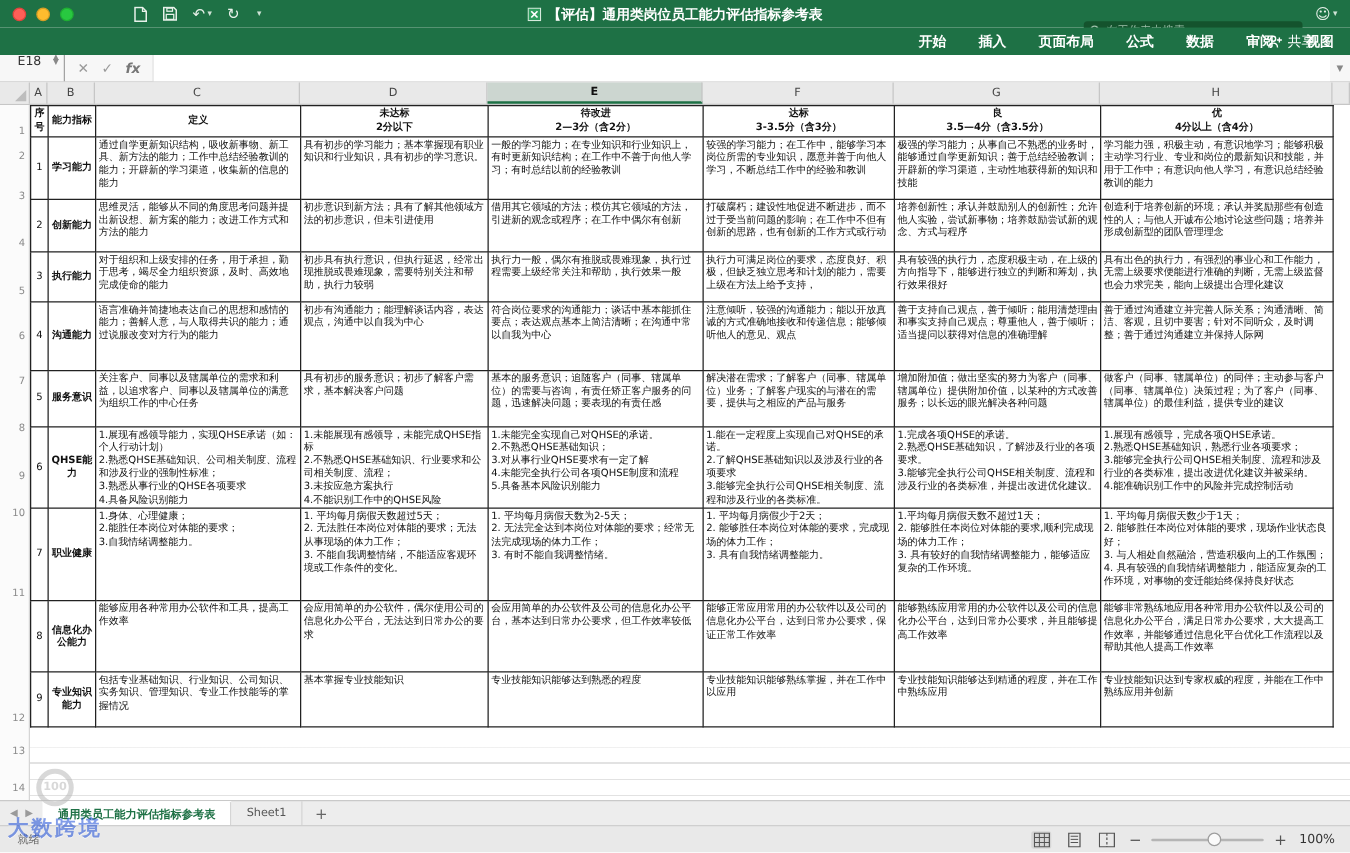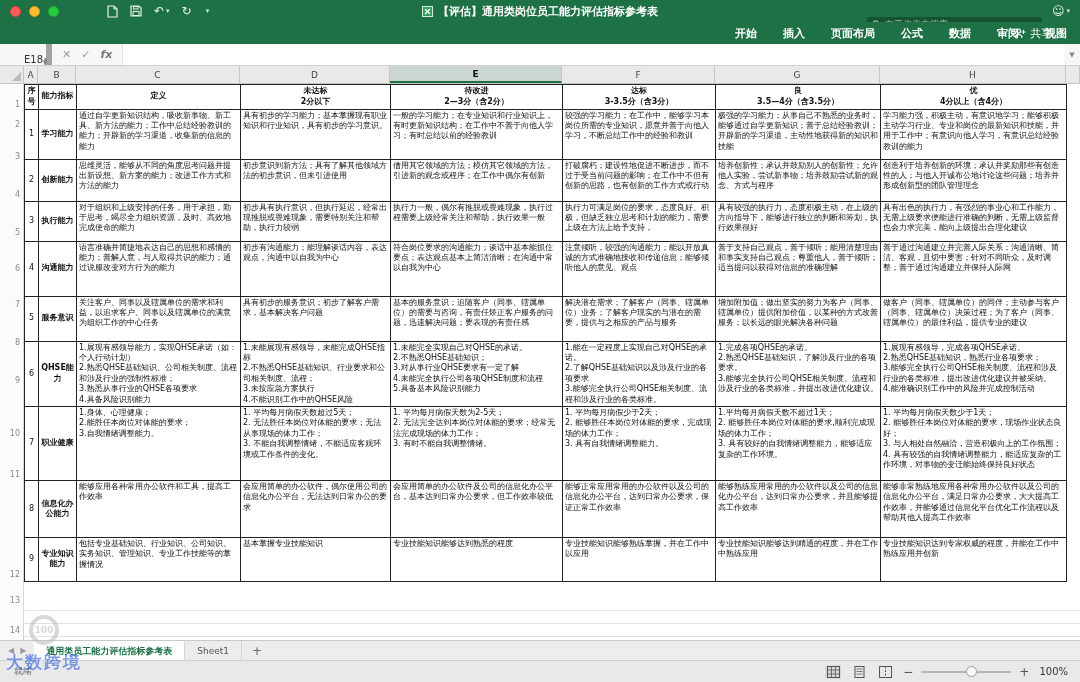--- a/index.html
+++ b/index.html
@@ -25,21 +25,21 @@
 
   
   .menubar { height:22px; background:#1e7145; display:flex; align-items:center; color:#fff; position:relative;justify-content:flex-end; }
   .menu-tabs { display:flex; margin-left:14px; gap:0; }
   .menu-tab { font-size:11px; font-weight:bold; color:#fff; padding:0 13px; cursor:default; }
   .share { position:absolute; right:14px; display:flex; align-items:center; gap:4px; font-size:11px; font-weight:normal; }
   .share .chev { font-size:8px; margin-left:4px; color:#cfe3d6; }
 
   
   .formulabar { height:22px; background:#f7f7f7; border-bottom:1px solid #d0d0d0; display:flex; align-items:center; }
-  .namebox { width:52px; height:100%; display:flex; align-items:flex-end; justify-content:space-between; padding:0 4px 0 24px; border-right:6px solid #a3a3a3; font-size:10px; color:#333; }
+  .namebox { width:52px; height:100%; display:flex; align-items:flex-start; justify-content:space-between; padding:0 4px 0 14px; border-right:1px solid #a3a3a3; font-size:10px; color:#333; }
   .spinner { display:flex; flex-direction:column; line-height:4px; font-size:6px; color:#888; }
   .fb-btns { display:flex; align-items:center; gap:10px; padding:0 10px; color:#9a9a9a; font-size:11px; border-right:1px solid #e0e0e0; height:100%; }
   .fb-fx { font-style:italic; font-weight:bold; color:#777; }
   .fb-input { flex:1; height:100%; background:#fff; }
   .fb-dd { width:16px; text-align:center; font-size:7px; color:#888; }
 
   
   .colheaders { height:18px; background:#e9e9e9; border-bottom:1px solid #c6c6c6; display:flex; }
   .corner { width:24px; height:100%; border-right:1px solid #c6c6c6; position:relative; background:#e9e9e9; }
   .corner:after { content:""; position:absolute; right:2px; bottom:2px; border-left:9px solid transparent; border-bottom:9px solid #bdbdbd; }
@@ -197,21 +197,21 @@
   <div class="gutter" id="gutter">
       <span class="rownum" style="top: 16px;">1</span>
       <span class="rownum" style="top: 36px;">2</span>
       <span class="rownum" style="top: 68px;">3</span>
       <span class="rownum" style="top: 106px;">4</span>
       <span class="rownum" style="top: 144px;">5</span>
       <span class="rownum" style="top: 180px;">6</span>
       <span class="rownum" style="top: 216px;">7</span>
       <span class="rownum" style="top: 254px;">8</span>
       <span class="rownum" style="top: 292px;">9</span>
-      <span class="rownum" style="top: 345px; margin-left: 22px;">10</span>
+      <span class="rownum" style="top: 322px; margin-left: 22px;">10</span>
       <span class="rownum" style="top: 386px;">11</span>
       <span class="rownum" style="top: 486px;">12</span>
       <span class="rownum" style="top: 512px;">13</span>
       <span class="rownum" style="top: 542px;">14</span>
     </div>
   <div class="sheet-area">
     <table class="eval">
       <colgroup>
         <col style="width:14px">
           <col style="width:38px">

